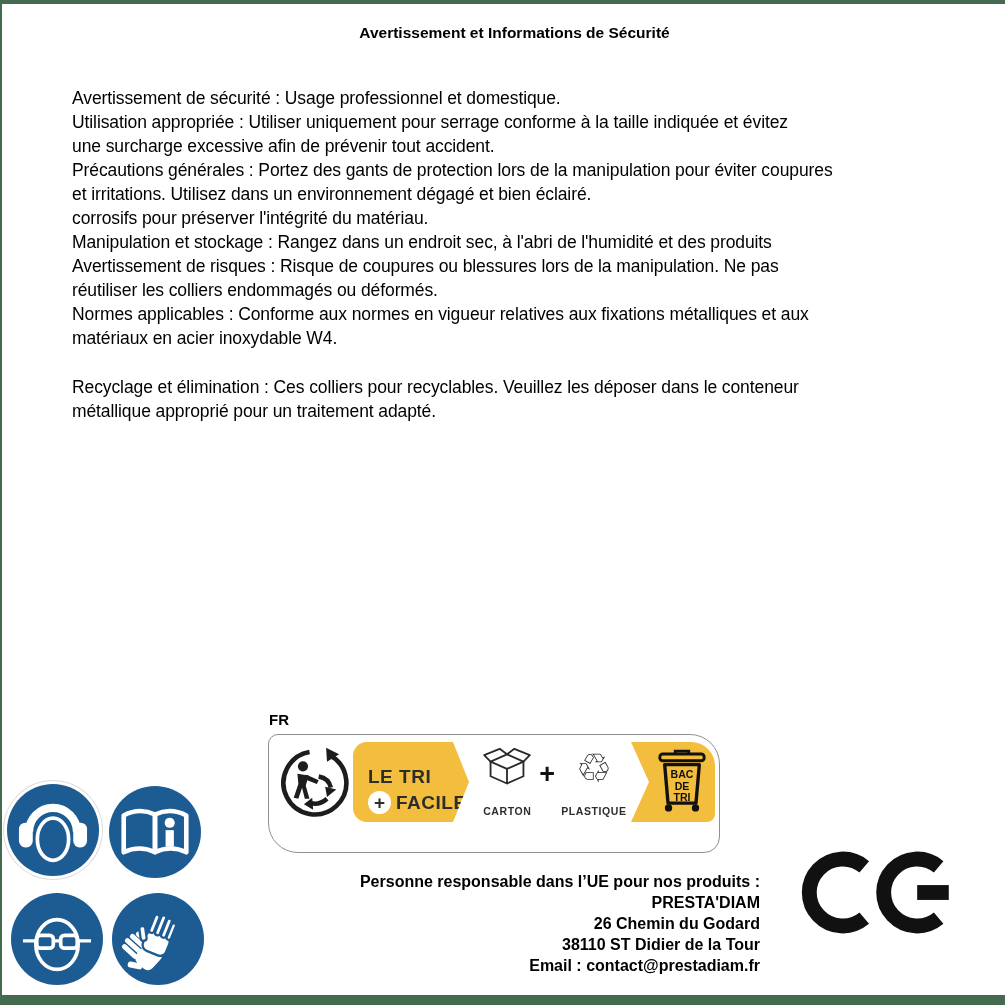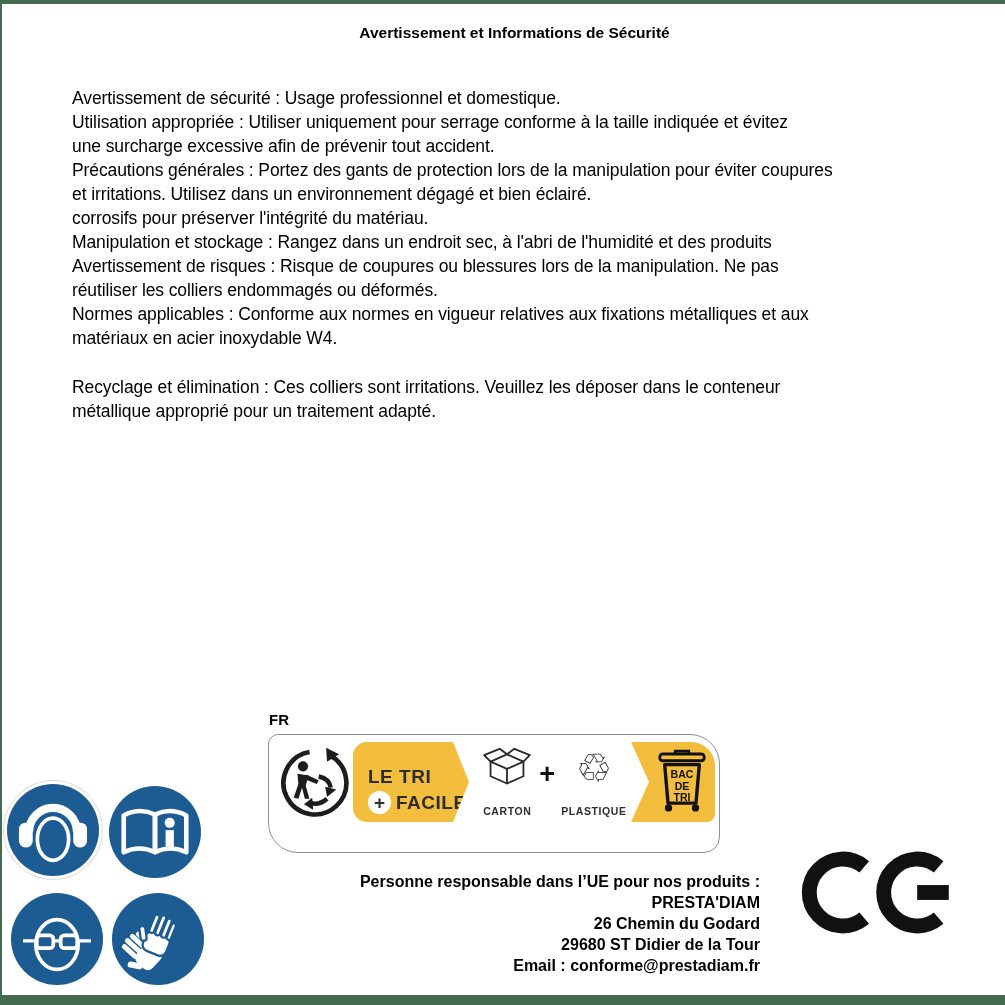--- a/index.html
+++ b/index.html
@@ -66,21 +66,21 @@
       <div>Précautions générales : Portez des gants de protection lors de la manipulation pour éviter coupures</div>
       <div>et irritations. Utilisez dans un environnement dégagé et bien éclairé.</div>
       <div>corrosifs pour préserver l'intégrité du matériau.</div>
       <div>Manipulation et stockage : Rangez dans un endroit sec, à l'abri de l'humidité et des produits</div>
       <div>Avertissement de risques : Risque de coupures ou blessures lors de la manipulation. Ne pas</div>
       <div>réutiliser les colliers endommagés ou déformés.</div>
       <div>Normes applicables : Conforme aux normes en vigueur relatives aux fixations métalliques et aux</div>
       <div>matériaux en acier inoxydable W4.</div>
     </div>
     <div class="para para2">
-      <div>Recyclage et élimination : Ces colliers sont irritations. Veuillez les déposer dans le conteneur</div>
+      <div>Recyclage et élimination : Ces colliers pour recyclables. Veuillez les déposer dans le conteneur</div>
       <div>métallique approprié pour un traitement adapté.</div>
     </div>
   </div>
 
   <div class="fr-label">FR</div>
 
   <div class="tri">
 
     <svg class="triman" viewBox="0 0 80 80">
       <g fill="none" stroke="#1d1d1b" stroke-width="5">
@@ -187,22 +187,22 @@
         <rect x="21.5" y="-2" width="5" height="19" rx="2.5"></rect>
         <rect x="-7" y="13" width="6.5" height="16" rx="3" transform="rotate(-30 -4 21)"></rect>
       </g>
     </svg>
   </div>
 
   <div class="contact">
     <div>Personne responsable dans l’UE pour nos produits :</div>
     <div>PRESTA'DIAM</div>
     <div>26 Chemin du Godard</div>
-    <div>29680 ST Didier de la Tour</div>
-    <div>Email : conforme@prestadiam.fr</div>
+    <div>38110 ST Didier de la Tour</div>
+    <div>Email : contact@prestadiam.fr</div>
   </div>
 
   <svg class="ce" width="163" height="93" viewBox="0 0 175 100">
     <g fill="none" stroke="#111" stroke-width="16">
       <path d="M71.1 22.4 A36 36 0 1 0 71.1 77.6"></path>
       <path d="M151.1 22.4 A36 36 0 1 0 151.1 77.6"></path>
       <path d="M128 50 H162"></path>
     </g>
   </svg>
 </div>

